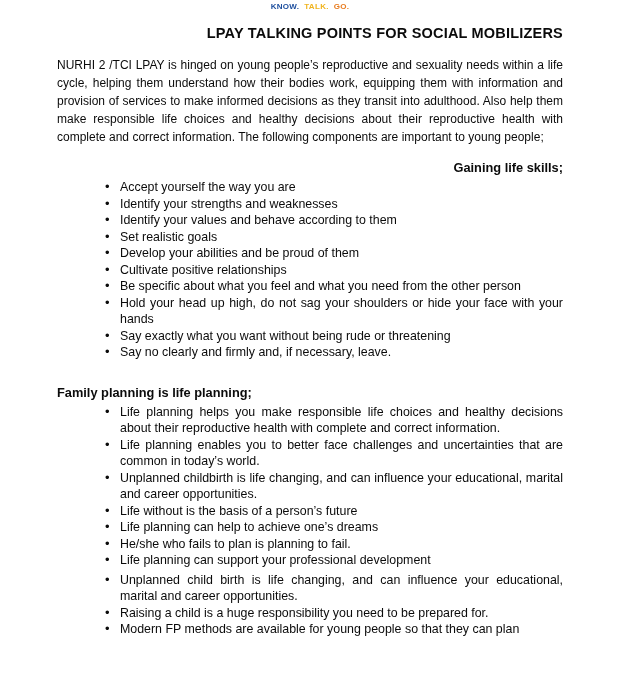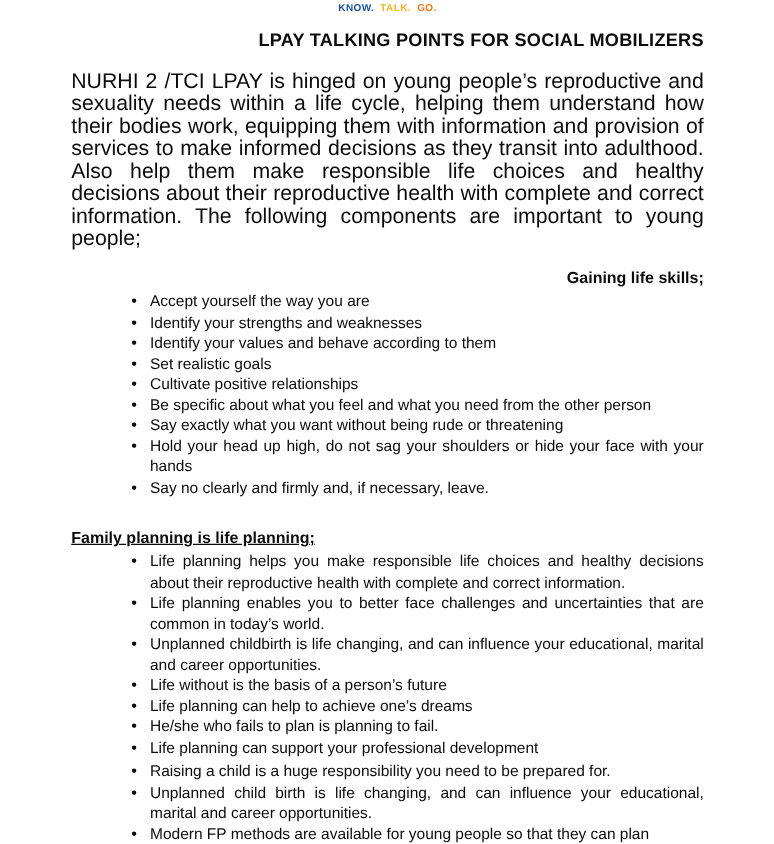--- a/index.html
+++ b/index.html
@@ -25,33 +25,33 @@
   .brand span { margin: 0 2.5px; }
   .title {
     font-size: 14.5px;
     font-weight: 700;
     text-align: right;
     margin: 13px 0 0 0;
     line-height: 17px;
     letter-spacing: 0.2px;
   }
   .intro {
-    font-size: 17px;
+    font-size: 12px;
     line-height: 18px;
     text-align: justify;
     margin: 14px 0 4px 0;
   }
   .doc-section h2 {
     font-size: 12.8px;
     font-weight: 700;
     line-height: 16px;
     margin: 0;
   }
   .doc-section.s1 h2 { margin-top: 14px; text-align: right; }
-  .doc-section.s2 h2 { margin-top: 24px; text-decoration: underline; }
+  .doc-section.s2 h2 { margin-top: 24px; }
   .doc-section.s3 h2 { margin-top: 16px; }
   .doc-section ul {
     list-style: none;
     margin: 3px 0 0 0;
     padding: 0 0 0 63px;
   }
   .doc-section li {
     position: relative;
     font-size: 12.4px;
     line-height: 16.5px;
@@ -78,42 +78,43 @@
 
   <p class="intro">NURHI 2 /TCI LPAY is hinged on young people’s reproductive and sexuality needs within a life cycle, helping them understand how their bodies work, equipping them with information and provision of services to make informed decisions as they transit into adulthood. Also help them make responsible life choices and healthy decisions about their reproductive health with complete and correct information. The following components are important to young people;</p>
 
   <section class="doc-section s1">
     <h2>Gaining life skills;</h2>
     <ul>
         <li>Accept yourself the way you are</li>
         <li>Identify your strengths and weaknesses</li>
         <li>Identify your values and behave according to them</li>
         <li>Set realistic goals</li>
+        <li>Develop your abilities and be proud of them</li>
         <li>Cultivate positive relationships</li>
         <li>Be specific about what you feel and what you need from the other person</li>
+        <li>Hold your head up high, do not sag your shoulders or hide your face with your hands</li>
         <li>Say exactly what you want without being rude or threatening</li>
-        <li>Hold your head up high, do not sag your shoulders or hide your face with your hands</li>
         <li>Say no clearly and firmly and, if necessary, leave.</li>
       </ul>
   </section>
 
   <section class="doc-section s2">
     <h2>Family planning is life planning;</h2>
     <ul>
         <li>Life planning helps you make responsible life choices and healthy decisions about their reproductive health with complete and correct information.</li>
         <li>Life planning enables you to better face challenges and uncertainties that are common in today’s world.</li>
         <li>Unplanned childbirth is life changing, and can influence your educational, marital and career opportunities.</li>
         <li>Life without is the basis of a person’s future</li>
         <li>Life planning can help to achieve one’s dreams</li>
         <li>He/she who fails to plan is planning to fail.</li>
         <li>Life planning can support your professional development</li>
       </ul>
   </section>
 
   <section class="doc-section s3">
     <ul>
+        <li>Unplanned child birth is life changing, and can influence your educational, marital and career opportunities.</li>
         <li>Raising a child is a huge responsibility you need to be prepared for.</li>
-        <li>Unplanned child birth is life changing, and can influence your educational, marital and career opportunities.</li>
         <li>Modern FP methods are available for young people so that they can plan</li>
       </ul>
   </section>
 
 </div>
 
 </body></html>

